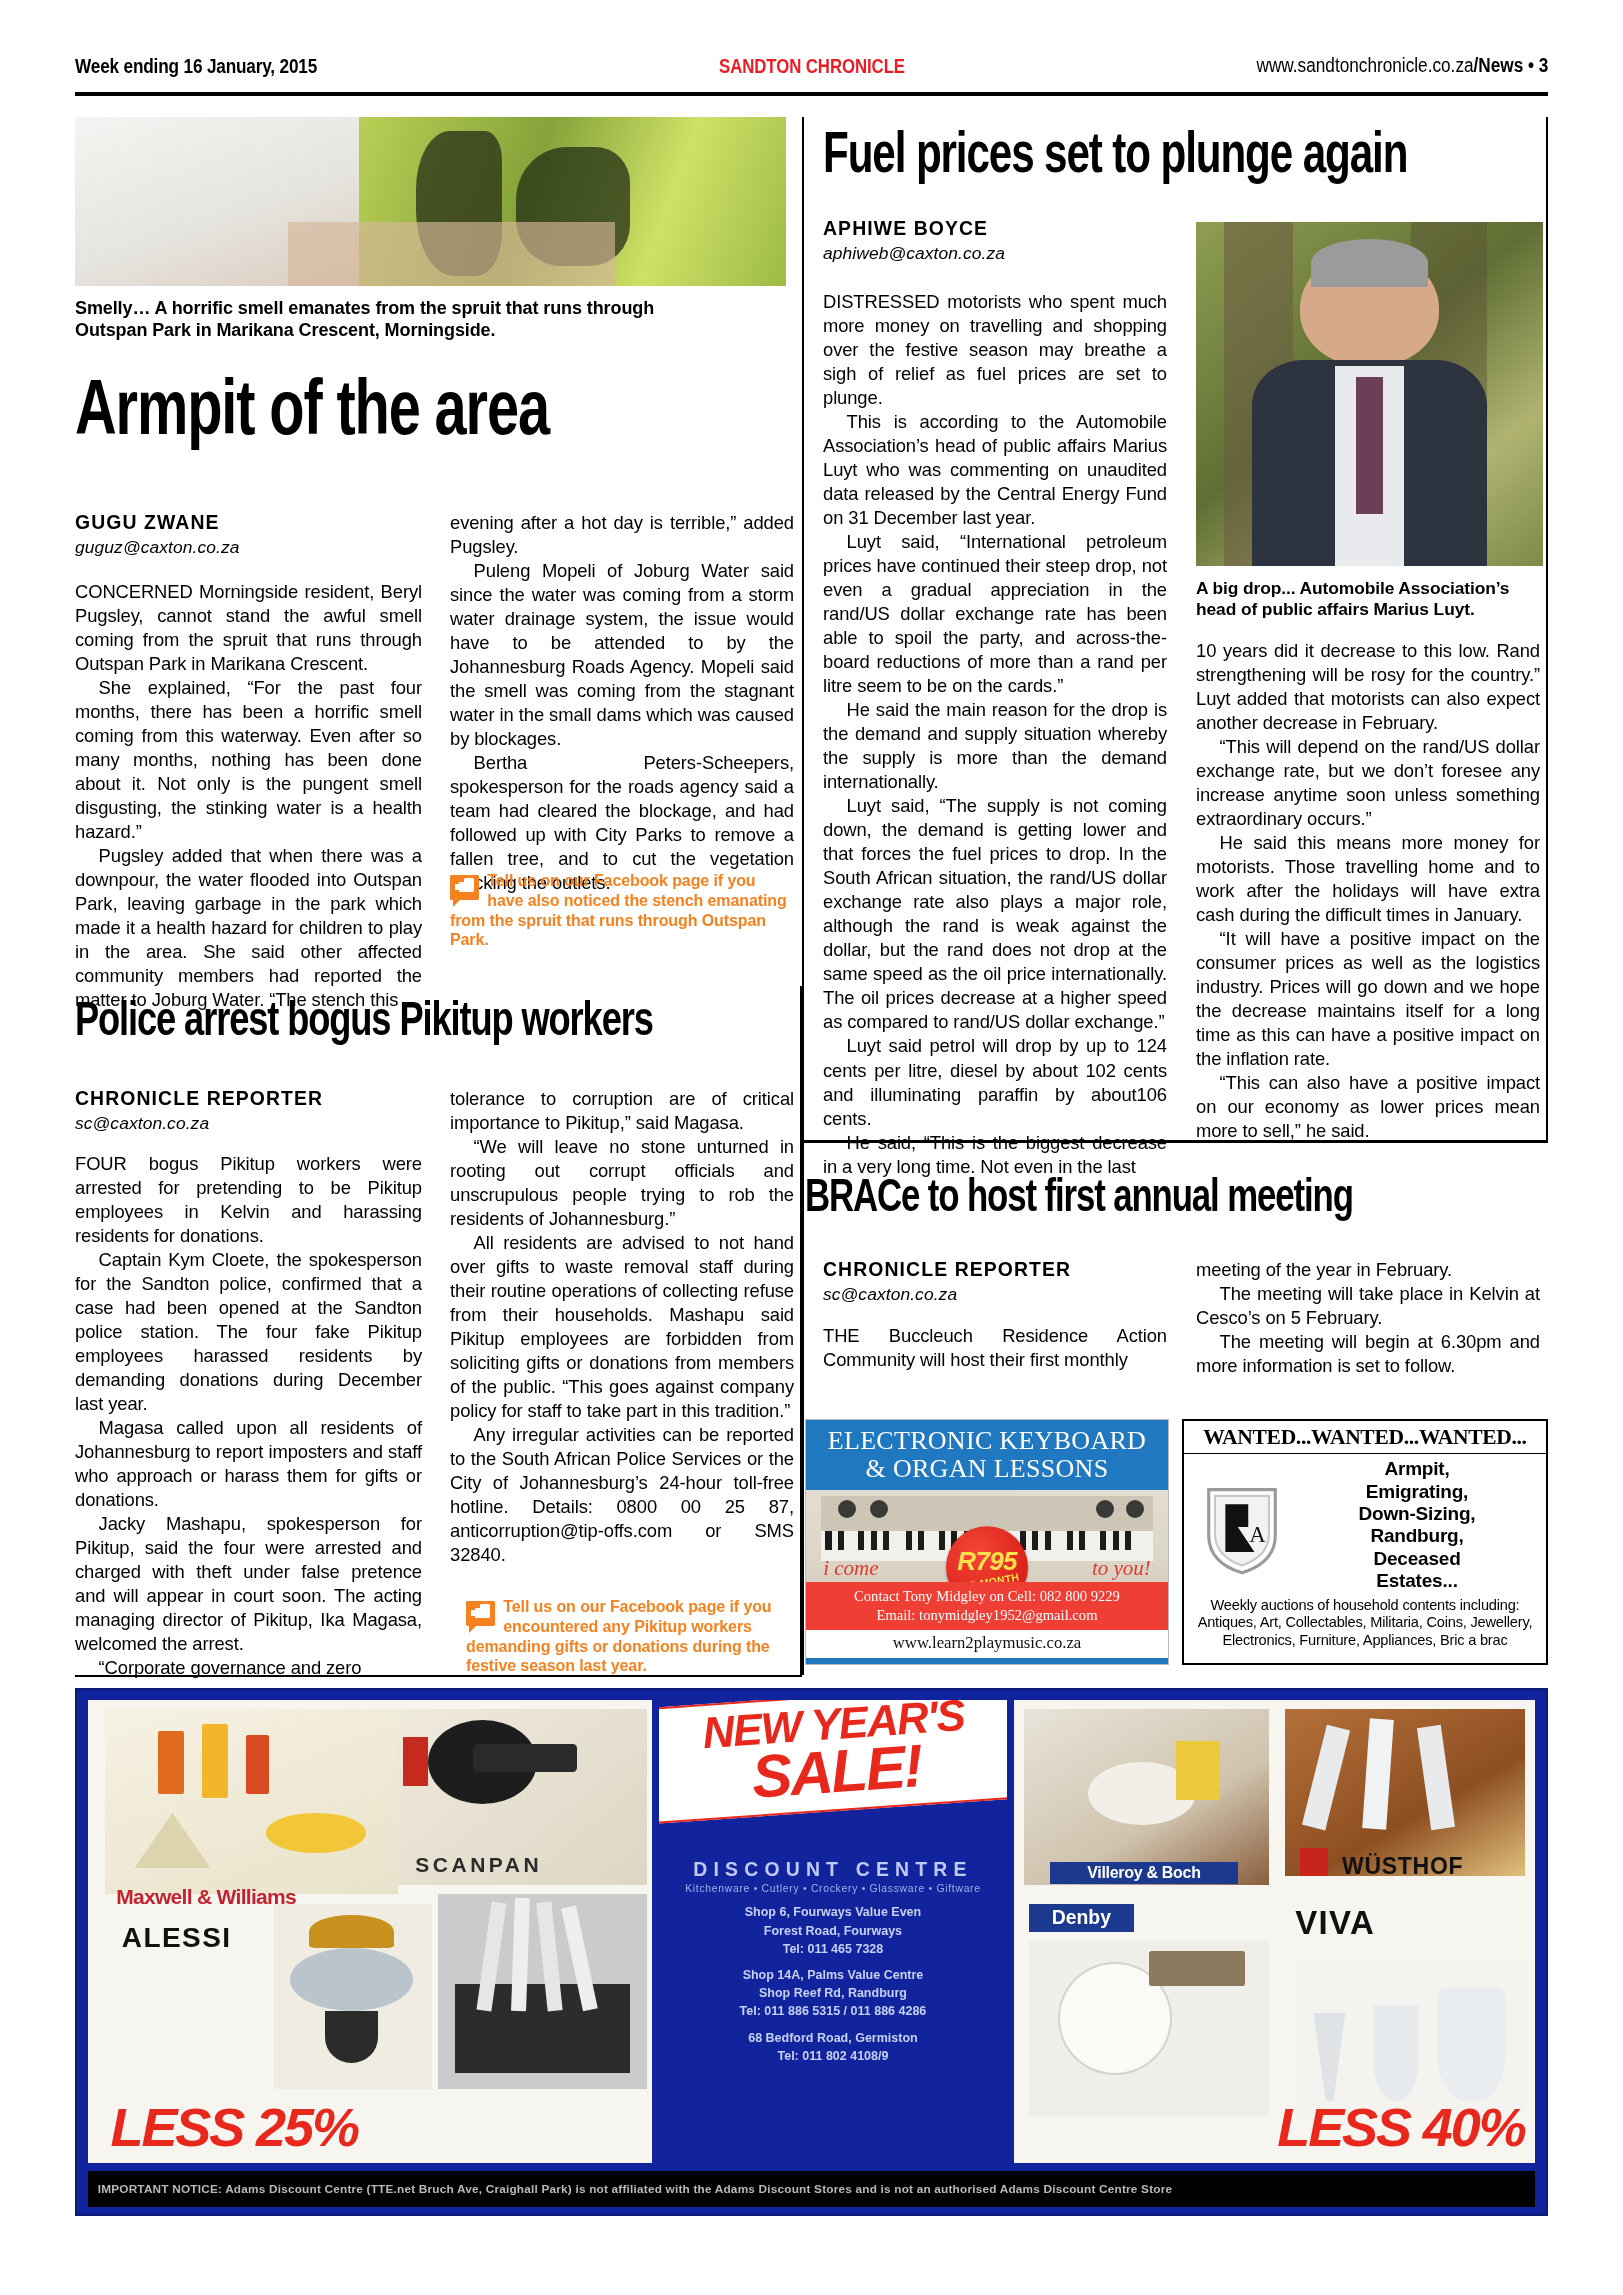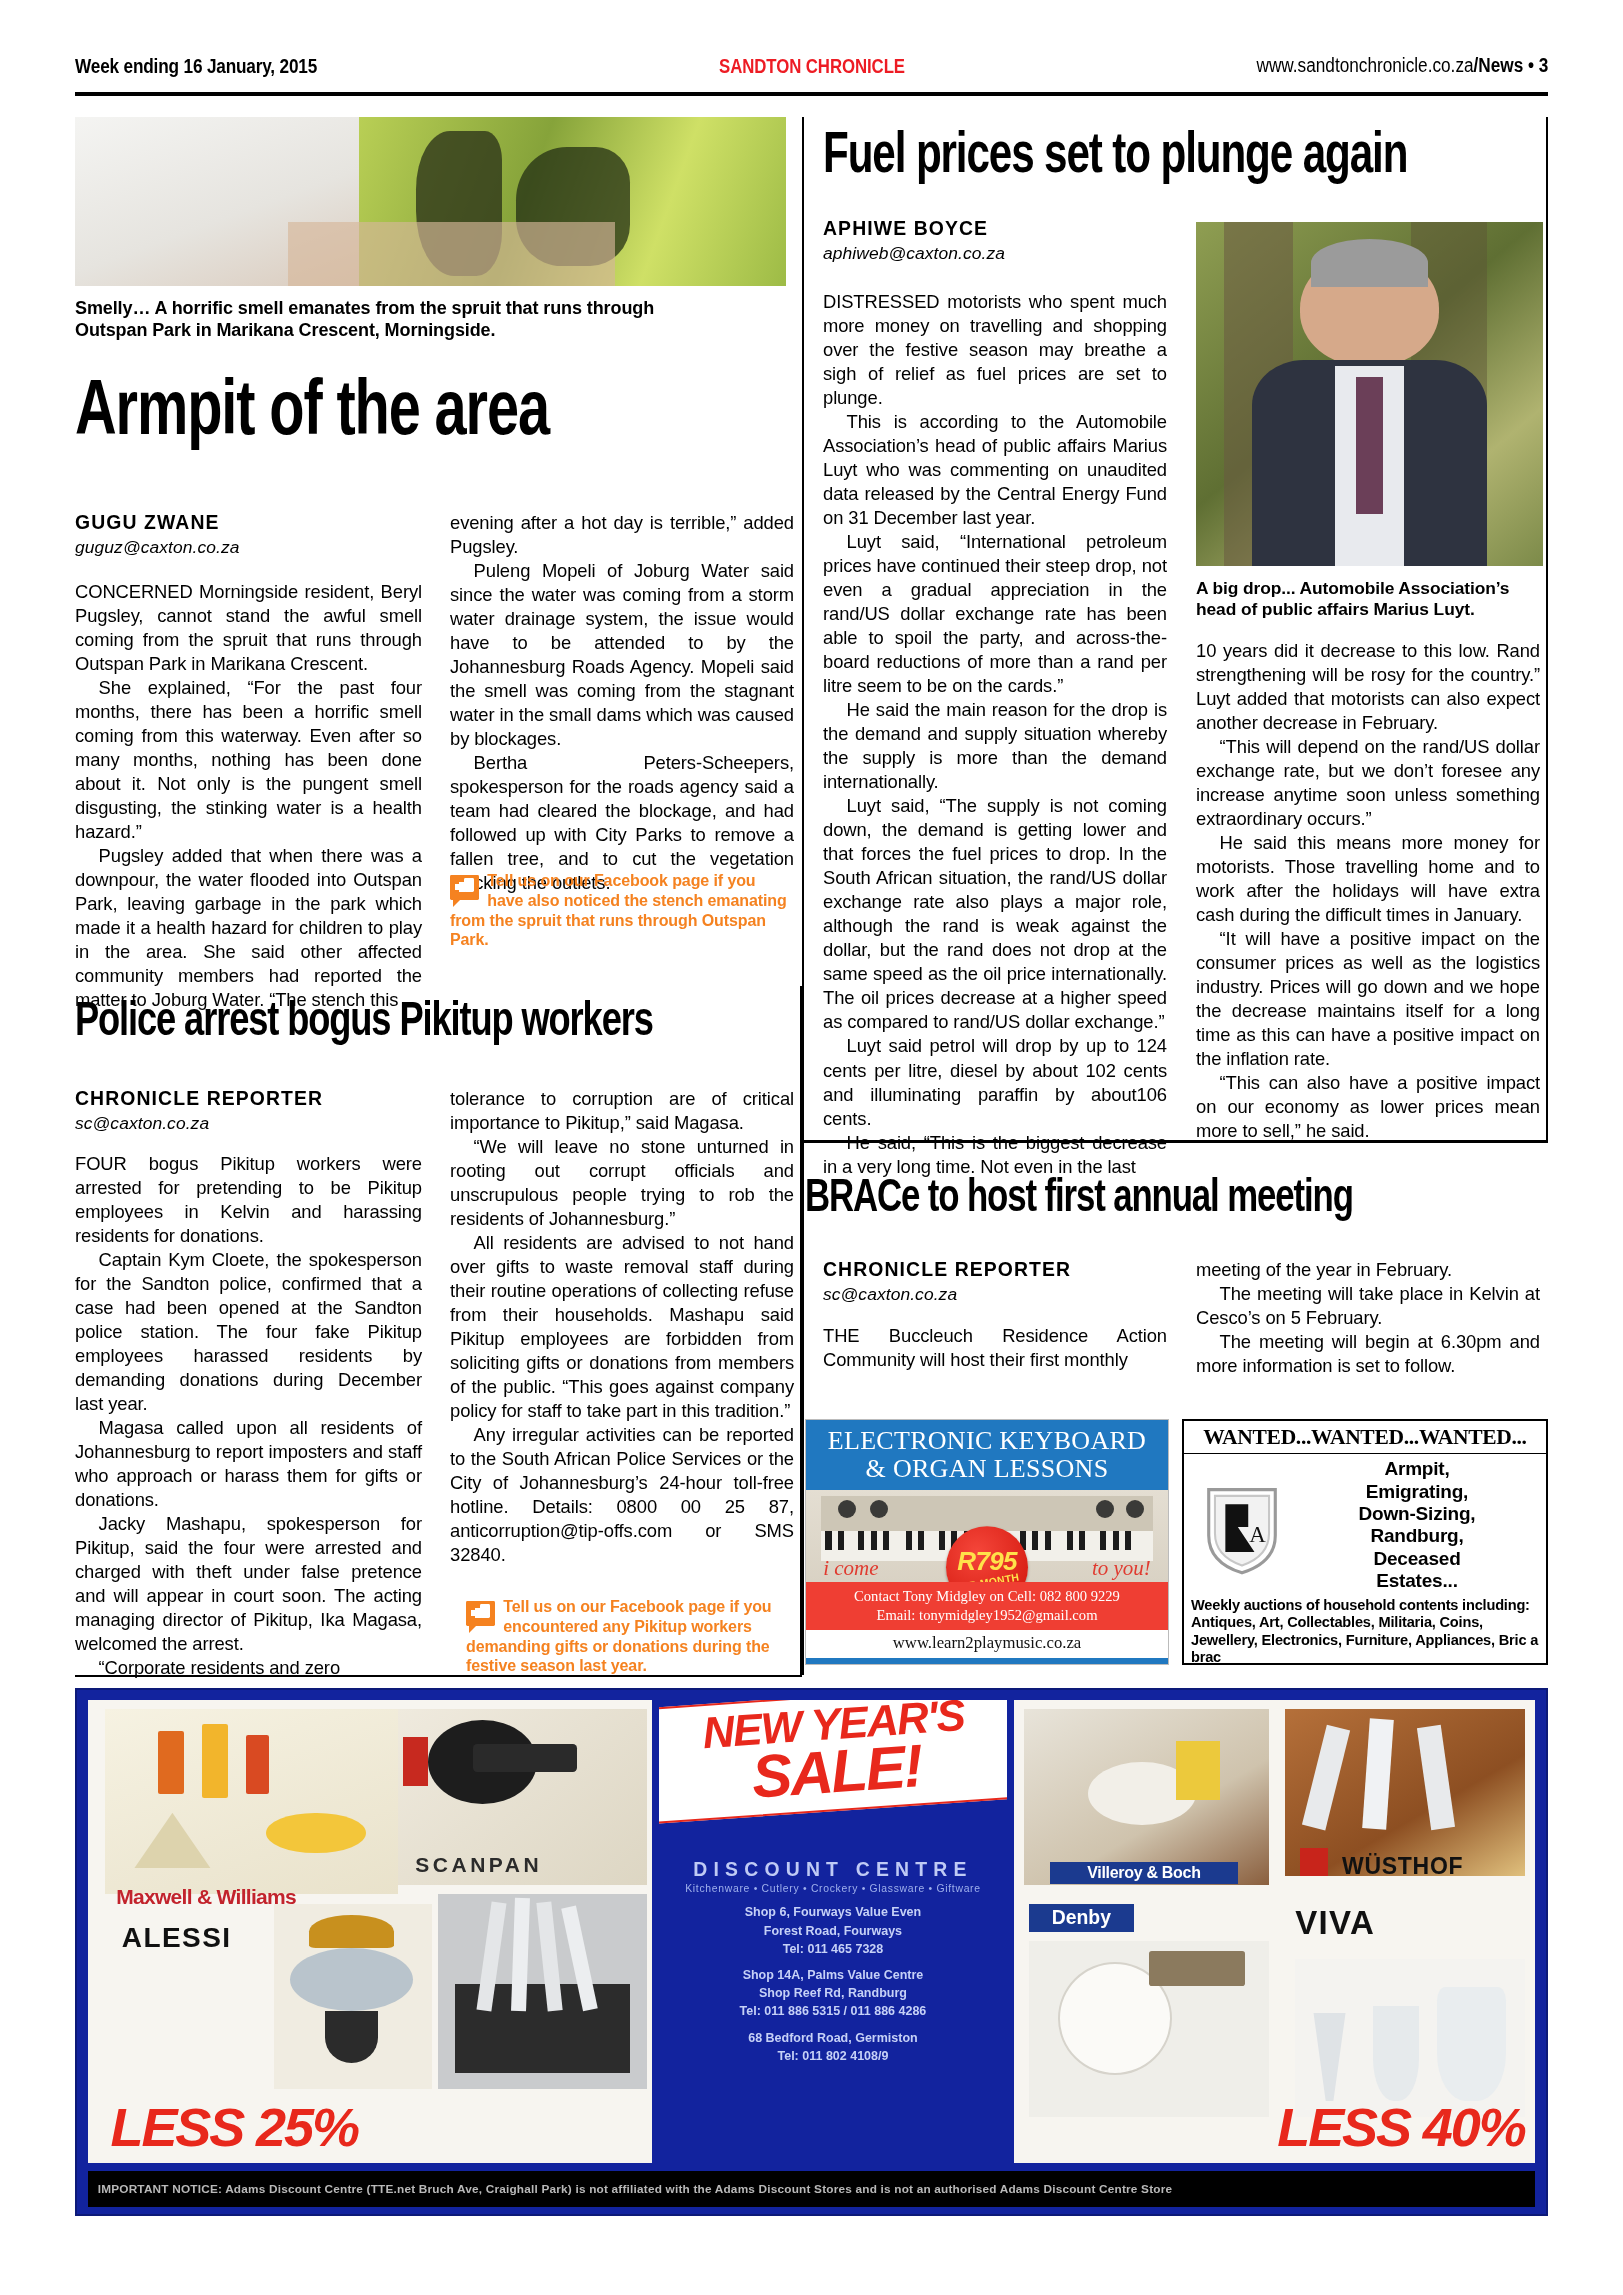--- a/index.html
+++ b/index.html
@@ -63,21 +63,21 @@
   .kb-web{text-align:center;font-family:"Liberation Serif",serif;font-size:16.7px;padding:3.5px 0 4.2px;color:#111;}
   .kb-foot{background:#2078c0;height:8.3px;}
 
   
   .auc{position:absolute;box-sizing:border-box;border:2.1px solid #000;background:#fff;overflow:hidden;}
   .auc-head{text-align:center;font-family:"Liberation Serif",serif;font-weight:bold;font-size:21.5px;
             letter-spacing:-0.3px;padding:4.2px 0 2.8px;border-bottom:1.4px solid #000;}
   .auc-mid{display:flex;align-items:center;padding:4.2px 5.6px 1.4px;}
   .auc-crest{width:104px;height:104px;flex:0 0 104px;position:relative;}
   .auc-list{flex:1;text-align:center;font-weight:bold;font-size:19px;line-height:1.18;letter-spacing:-0.2px;}
-  .auc-desc{font-weight:bold;font-size:14.6px;line-height:1.2;padding:2.8px 7px 4.2px;letter-spacing:-0.2px;}
+  .auc-desc{text-align:center;font-weight:normal;font-size:14.6px;line-height:1.2;padding:2.8px 7px 4.2px;letter-spacing:-0.2px;}
 
   
   .sale{position:absolute;box-sizing:border-box;background:#12239e;border:2.1px solid #0d1a78;overflow:hidden;}
   .sale-inner{position:absolute;left:11px;top:9.7px;right:11px;bottom:51px;display:flex;gap:7px;}
   .sale-col{position:relative;background:#f7f5f0;overflow:hidden;}
   .sale-left{flex:0 0 39%;}
   .sale-mid{flex:0 0 24%;background:#12239e;}
   .sale-right{flex:1;}
   .tile{position:absolute;background:#ece8df;overflow:hidden;}
   .lessred{position:absolute;color:#e8281c;font-weight:bold;font-style:italic;letter-spacing:-2.1px;}
@@ -151,21 +151,21 @@
   <div style="position:absolute;left:75px;top:1087px;">
     <div class="byline">CHRONICLE REPORTER</div>
     <div class="email">sc@caxton.co.za</div>
   </div>
 
   <div class="body-col" style="position:absolute;left:75px;top:1152px;width:347px;">
     <p class="first">FOUR bogus Pikitup workers were arrested for pretending to be Pikitup employees in Kelvin and harassing residents for donations.</p>
     <p>Captain Kym Cloete, the spokesperson for the Sandton police, confirmed that a case had been opened at the Sandton police station. The four fake Pikitup employees harassed residents by demanding donations during December last year.</p>
     <p>Magasa called upon all residents of Johannesburg to report imposters and staff who approach or harass them for gifts or donations.</p>
     <p>Jacky Mashapu, spokesperson for Pikitup, said the four were arrested and charged with theft under false pretence and will appear in court soon. The acting managing director of Pikitup, Ika Magasa, welcomed the arrest.</p>
-    <p>“Corporate residents and zero</p>
+    <p>“Corporate governance and zero</p>
   </div>
 
   <div class="body-col" style="position:absolute;left:450px;top:1087px;width:344px;">
     <p class="first">tolerance to corruption are of critical importance to Pikitup,” said Magasa.</p>
     <p>“We will leave no stone unturned in rooting out corrupt officials and unscrupulous people trying to rob the residents of Johannesburg.”</p>
     <p>All residents are advised to not hand over gifts to waste removal staff during their routine operations of collecting refuse from their households. Mashapu said Pikitup employees are forbidden from soliciting gifts or donations from members of the public. “This goes against company policy for staff to take part in this tradition.”</p>
     <p>Any irregular activities can be reported to the South African Police Services or the City of Johannesburg’s 24-hour toll-free hotline. Details: 0800 00 25 87, anticorruption@tip-offs.com or SMS 32840.</p>
   </div>
 
   <div class="fb" style="left:450px;top:1597px;width:344px;margin-left:16px;">

